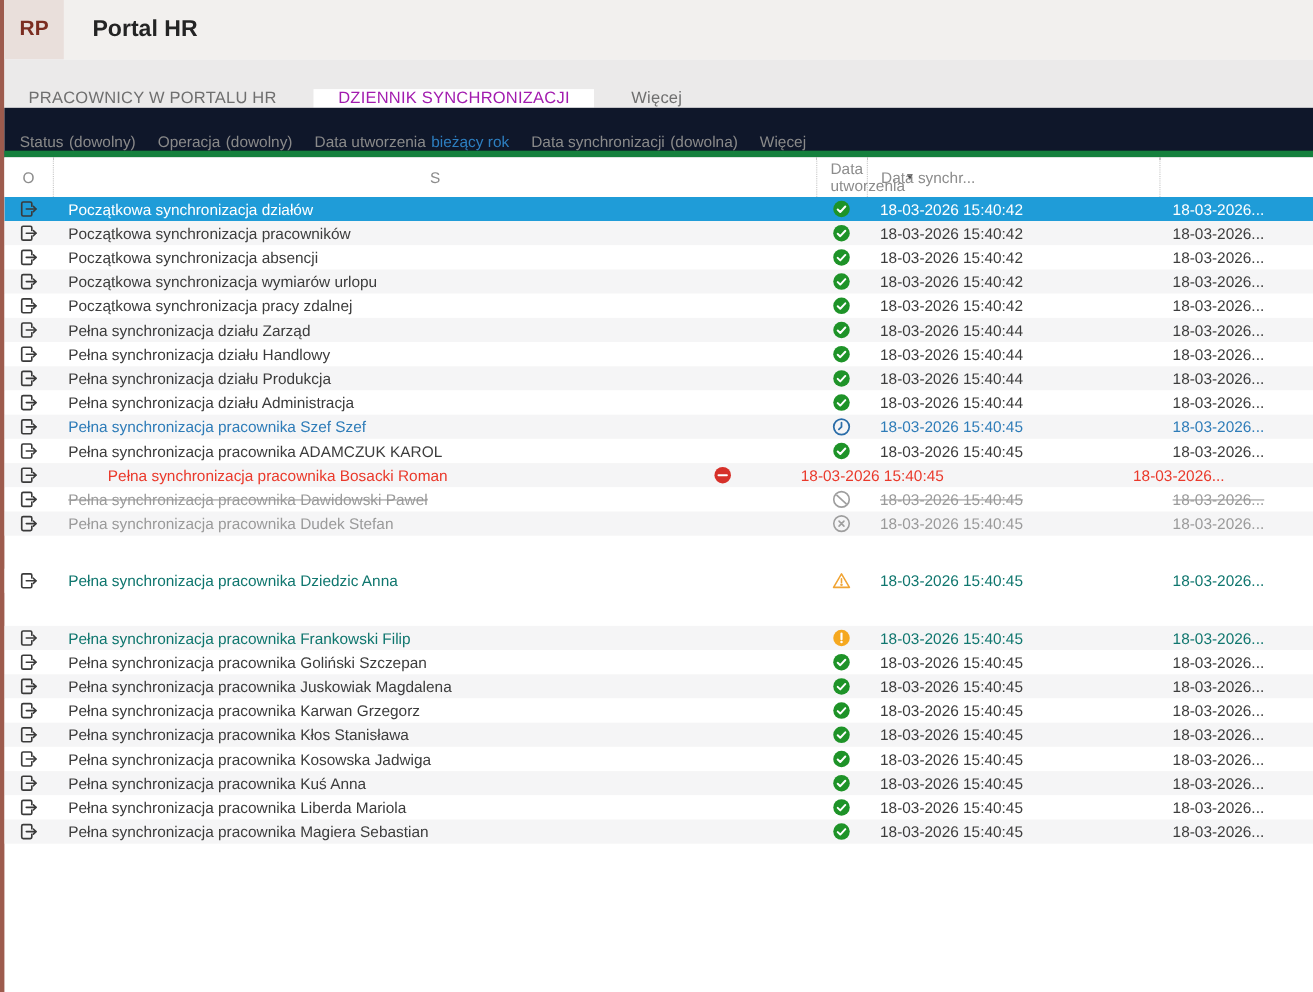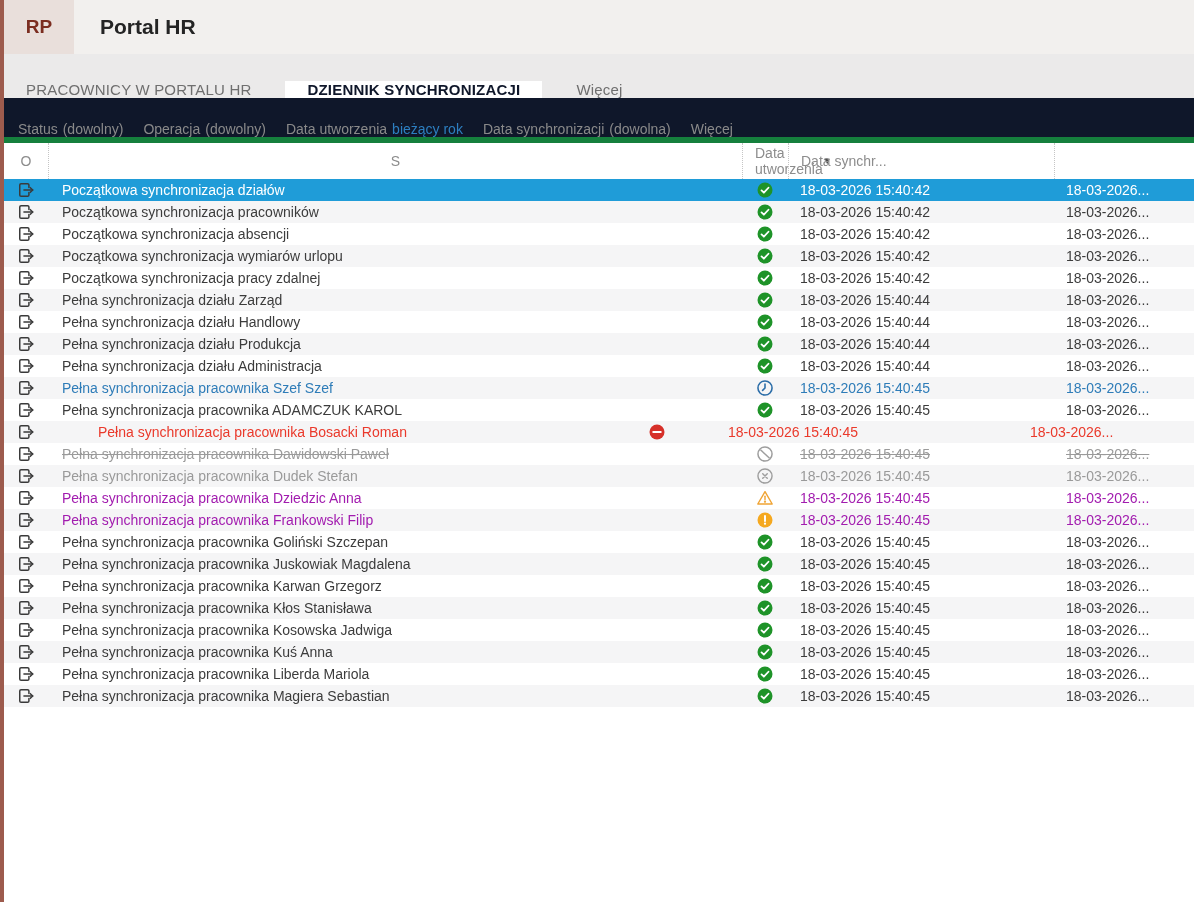--- a/index.html
+++ b/index.html
@@ -4,30 +4,30 @@
 <style>
   * { margin:0; padding:0; box-sizing:border-box; }
   html,body { width:1194px; height:902px; overflow:hidden;
     font-family:"Liberation Sans", sans-serif; background:#fff; }
   .app { display:flex; width:100%; height:100%; }
   .left-strip { width:4px; background:#9d5b4d; flex:0 0 4px; }
   .main { flex:1; display:flex; flex-direction:column; min-width:0; }
 
   
   .topbar { height:54px; background:#f2f0ee; display:flex; align-items:stretch; flex:0 0 54px; }
-  .logo { width:70px; background:#e9dfdb; color:#7b2d20; font-weight:bold; font-size:19px;
+  .logo { width:54px; background:#e9dfdb; color:#7b2d20; font-weight:bold; font-size:19px;
     display:flex; align-items:center; justify-content:center; cursor:pointer; }
   .title { display:flex; align-items:center; padding-left:26px; font-size:21px; color:#242424; font-weight:600; }
 
   
   .tabs { height:44px; flex:0 0 44px; background:#ebeaea; display:flex; align-items:flex-end;gap:12px; }
   .tab { display:flex; align-items:center; padding:0 22px; font-size:15px; color:#6f6f6f;
     letter-spacing:.2px; cursor:pointer; white-space:nowrap; }
   .tab.upper { text-transform:uppercase; }
-  .tab.active { background:#ffffff; color:#0f172a; font-weight:bold;margin-top:14px; }
+  .tab.active { background:#ffffff; color:#a21caf; font-weight:normal;margin-top:14px; }
 
   
   .filters { height:45px; flex:0 0 45px; background:#0f172a; display:flex; align-items:flex-end;
     padding-left:14px; gap:20px; font-size:14px; color:#8a8a8a; border-bottom:6px solid #15803d; }
   .filter { display:flex; gap:5px; cursor:pointer; white-space:nowrap; }
   .filter .val.hl { color:#2d7fc1; }
 
   
   .grid-header, .row { display:grid; grid-template-columns:44px 1fr 46px 266px 131px 9px; }
   .grid-header { height:36px; flex:0 0 36px; background:#fff; color:#8c8c8c; font-size:14px;
@@ -49,21 +49,21 @@
   .c-op { justify-content:center; }
   .c-task { padding-left:14px; }
   .c-status { justify-content:center; }
   .c-created { padding-left:12px; }
   .c-synced { padding-left:12px; }
 
   .row.link { color:#2e7cb8; }
   .row.error { color:#ea392b;gap:36px; }
   .row.strike, .row.muted { color:#9a9a9a; }
   .row.strike .c-task, .row.strike .c-created, .row.strike .c-synced { text-decoration:line-through; }
-  .row.warning { color:#a21caf; }
+  .row.warning { color:#0f766e;margin-top:30px; }
   .row.selected { background:#1f9cd8 !important; color:#ffffff; }
 
   .op-svg { width:20px; height:20px; }
   .st-svg { width:18px; height:18px; }
 </style>
 </head>
 <body>
 
 <div class="app">
   <div class="left-strip"></div>

